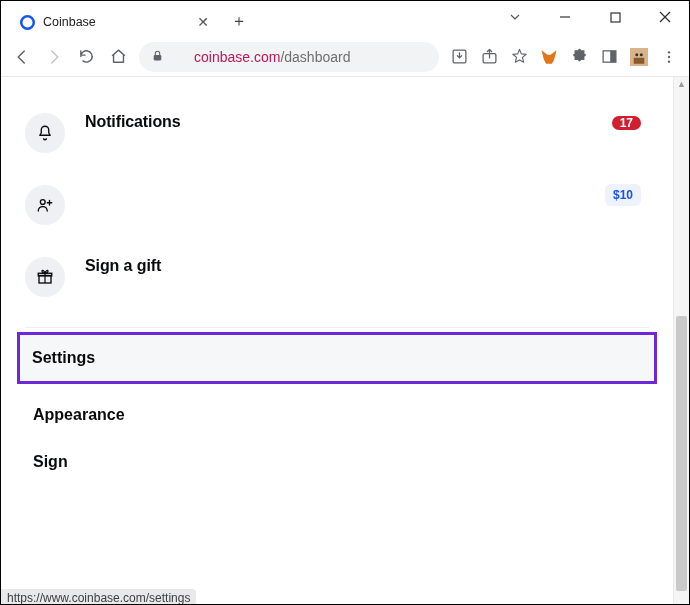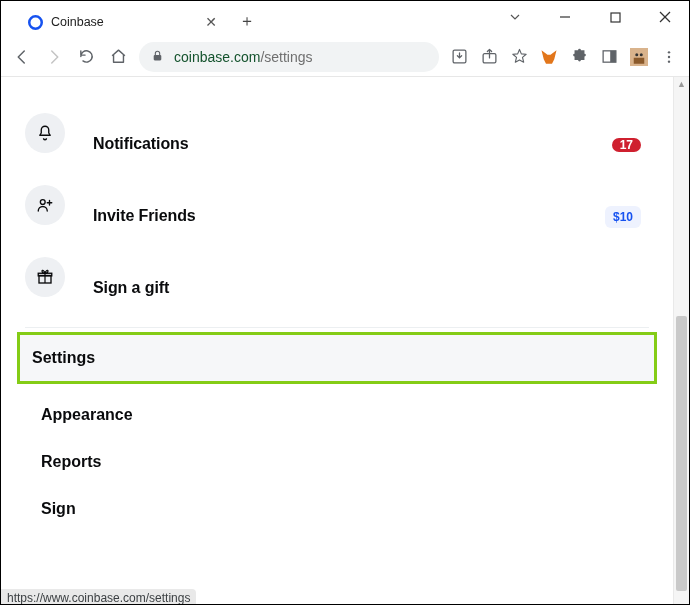--- a/index.html
+++ b/index.html
@@ -1,53 +1,53 @@
 <!DOCTYPE html>
 <html><head>
   <meta charset="utf-8">
   <style>
     * { box-sizing: border-box; margin: 0; padding: 0; }
     body { font-family: -apple-system, BlinkMacSystemFont, "Segoe UI", Arial, sans-serif; width: 690px; height: 605px; overflow: hidden; background: #fff; border: 1px solid #000; }
     
     .window-controls { height: 32px; display: flex; justify-content: flex-end; align-items: center; padding-right: 8px; gap: 18px; }
     .wc-btn { width: 32px; height: 28px; display: flex; align-items: center; justify-content: center; cursor: default; }
     
-    .tab-bar { height: 34px; display: flex; align-items: flex-end; padding-left: 16px; margin-top: -30px; }
+    .tab-bar { height: 34px; display: flex; align-items: flex-end; padding-left: 8px; margin-top: -30px; }
     .tab { height: 30px; width: 210px; background: #fff; border-radius: 8px 8px 0 0; display: flex; align-items: center; padding: 0 10px; gap: 8px; font-size: 12.5px; color: #222; border-bottom: none; }
     .tab .favicon { width: 16px; height: 16px; display:flex; align-items:center; justify-content:center;}
     .tab .close { margin-left: auto; font-size: 14px; color: #555; }
     .newtab { width: 28px; height: 28px; display: flex; align-items: center; justify-content: center; font-size: 16px; color: #444; margin-left: 6px; margin-bottom: 2px; }
     
     .nav-bar { height: 40px; display: flex; align-items: center; padding: 0 10px; gap: 10px; border-bottom: 1px solid #e7e7e7; background:#fff; }
     .nav-icon { width: 22px; height: 22px; display: flex; align-items: center; justify-content: center; color: #5f6368; }
     .nav-icon.disabled { color: #bdbdbd; }
     .addr { flex: 1; height: 30px; background: #f1f3f4; border-radius: 15px; display: flex; align-items: center; padding: 0 12px; gap: 10px; color: #5f6368; font-size: 14px; }
     .addr .url { color: #202124; }
-    .addr .url .domain { color: #14532d; }
+    .addr .url .domain { color: #be185d; margin-left: 20px; }
     .addr .url .path { color: #6f6f6f; }
     .ext-icon { width: 20px; height: 20px; display: flex; align-items: center; justify-content: center; color: #5f6368; }
     
     .content-wrap { position: relative; height: calc(605px - 75px); display: flex; }
     .content { flex: 1; overflow-y: auto; padding: 20px 0 0 0; }
     .scroll-gutter { width: 16px; background: #f5f5f5; border-left: 1px solid #e9e9e9; position: relative; }
     .scroll-thumb { position: absolute; top: 45%; left: 2px; right: 2px; height: 52%; background: #c9c9c9; border-radius: 2px; }
     .scroll-up { position: absolute; top: 2px; left: 0; right: 0; text-align: center; font-size: 9px; color: #999; }
     
-    .row { display: flex; align-items: flex-end; padding: 16px 24px; gap: 28px; }
+    .row { display: flex; align-items: flex-start; padding: 16px 24px; gap: 20px; }
     .icon-circle { width: 40px; height: 40px; border-radius: 50%; background: #eef0f3; display: flex; align-items: center; justify-content: center; color: #0a0b0d; }
     .row-label { font-size: 16px; font-weight: 600; color: #0a0b0d; letter-spacing: -0.1px; }
     .row-right { margin-left: auto; margin-right: 8px; }
     .badge-red { background: #cf202f; color: #fff; border-radius: 11px; padding: 0 8px; font-size: 12px; font-weight: 700; min-width: 22px; text-align: center; }
     .badge-blue { background: #eef2fe; color: #1652f0; border-radius: 6px; padding: 4px 8px; font-size: 12px; font-weight: 600; }
     
     .divider { height: 1px; background: #eceff1; margin: 14px 24px 4px; }
     
     .list { padding: 0 0 6px 0; }
-    .list-item { padding: 14px 40px; font-size: 16px; font-weight: 600; color: #0a0b0d; border-bottom: 1px solid rgba(0,0,0,0.00); cursor: pointer; }
-    .list-item.highlight { border: 3px solid #84cc16; background: #f6f7f9; margin: 4px 16px 8px; padding: 14px 12px; }
+    .list-item { padding: 14px 32px; font-size: 16px; font-weight: 600; color: #0a0b0d; border-bottom: 1px solid rgba(0,0,0,0.00); cursor: pointer; }
+    .list-item.highlight { border: 3px solid #6d28d9; background: #f6f7f9; margin: 4px 16px 8px; padding: 14px 12px; }
     
     .status-bar { position: absolute; bottom: 0; left: 0; background: #e9e9e9; color: #3c4043; font-size: 12px; padding: 2px 6px; border-top-right-radius: 4px; }
   </style>
 </head>
 <body>
 
 <div class="window-controls">
   <div class="wc-btn">
       <svg width="12" height="12" viewBox="0 0 12 12">
         <path d="M2 4l4 4 4-4" stroke="#555" stroke-width="1.2" fill="none"></path>
@@ -103,21 +103,21 @@
   <div class="nav-icon">
       <svg width="17" height="17" viewBox="0 0 24 24">
         <path d="M3 11l9-8 9 8M5 10v10h14V10" stroke="#5f6368" stroke-width="2" fill="none" stroke-linejoin="round"></path>
       </svg>
     </div>
   <div class="addr">
     <span><svg width="13" height="13" viewBox="0 0 24 24">
           <rect x="5" y="11" width="14" height="10" rx="2" fill="#5f6368"></rect>
           <path d="M8 11V8a4 4 0 018 0v3" stroke="#5f6368" stroke-width="2" fill="none"></path>
         </svg></span>
-    <span class="url"><span class="domain">coinbase.com</span><span class="path">/settings</span></span>
+    <span class="url"><span class="domain">coinbase.com</span><span class="path">/dashboard</span></span>
   </div>
   <div class="ext-icon">
       <svg width="17" height="17" viewBox="0 0 24 24">
         <rect x="3" y="3" width="18" height="18" rx="2" stroke="#5f6368" stroke-width="1.8" fill="none"></rect>
         <path d="M12 7v7m0 0l-3-3m3 3l3-3" stroke="#5f6368" stroke-width="1.8" fill="none" stroke-linecap="round"></path>
       </svg>
     </div>
   <div class="ext-icon">
       <svg width="17" height="17" viewBox="0 0 24 24">
         <rect x="3" y="8" width="18" height="13" rx="2" stroke="#5f6368" stroke-width="1.8" fill="none"></rect>
@@ -175,41 +175,39 @@
       <div class="row-right"><span class="badge-red">17</span></div>
     </div>
 
     <div class="row">
       <div class="icon-circle">
         <svg width="18" height="18" viewBox="0 0 24 24">
             <circle cx="9" cy="8" r="3.2" stroke="#0a0b0d" stroke-width="1.8" fill="none"></circle>
             <path d="M3 20c0-3.3 2.7-6 6-6s6 2.7 6 6M18 6v6m-3-3h6" stroke="#0a0b0d" stroke-width="1.8" fill="none" stroke-linecap="round"></path>
           </svg>
       </div>
-      <div class="row-label">Invite Friends</div>
       <div class="row-right"><span class="badge-blue">$10</span></div>
     </div>
 
     <div class="row">
       <div class="icon-circle">
         <svg width="18" height="18" viewBox="0 0 24 24">
             <rect x="4" y="10" width="16" height="10" stroke="#0a0b0d" stroke-width="1.8" fill="none"></rect>
             <rect x="3" y="7" width="18" height="3.5" stroke="#0a0b0d" stroke-width="1.8" fill="none"></rect>
             <path d="M12 7v13M12 7c-2 0-4-1-4-3s3-1 4 3m0 0c2 0 4-1 4-3s-3-1-4 3" stroke="#0a0b0d" stroke-width="1.6" fill="none"></path>
           </svg>
       </div>
       <div class="row-label">Sign a gift</div>
     </div>
 
     <div class="divider"></div>
 
     <div class="list">
       <div class="list-item highlight">Settings</div>
       <div class="list-item">Appearance</div>
-      <div class="list-item">Reports</div>
       <div class="list-item">Sign</div>
     </div>
 
   </div>
 
   <div class="scroll-gutter">
     <div class="scroll-up">▲</div>
     <div class="scroll-thumb"></div>
   </div>
 

